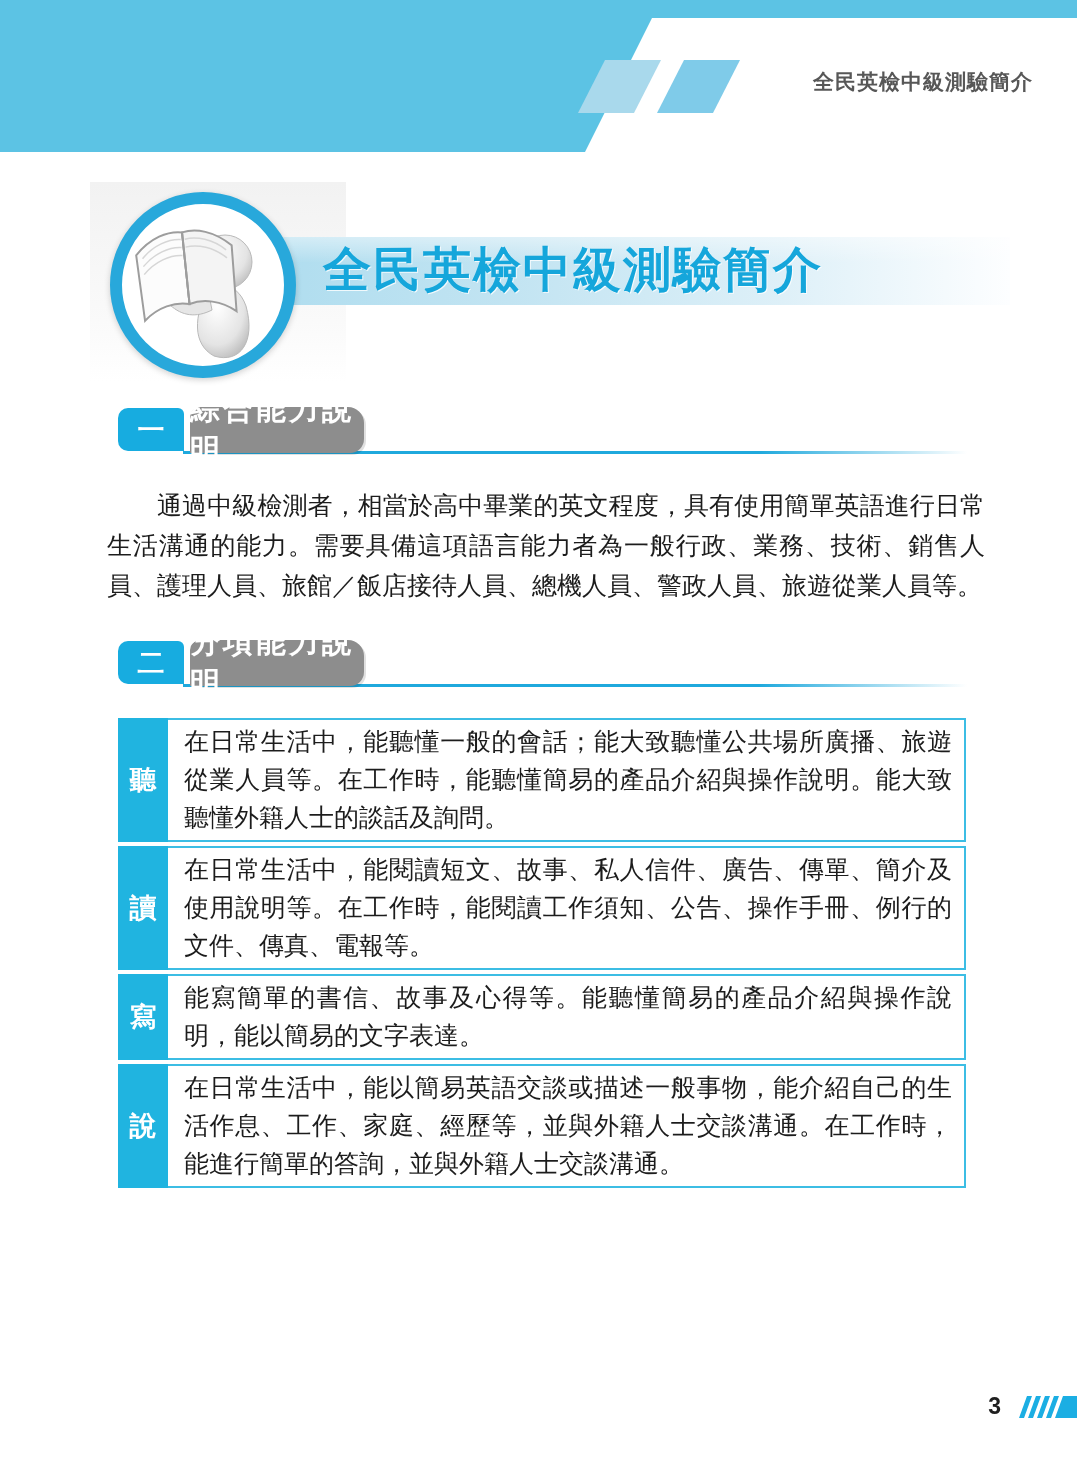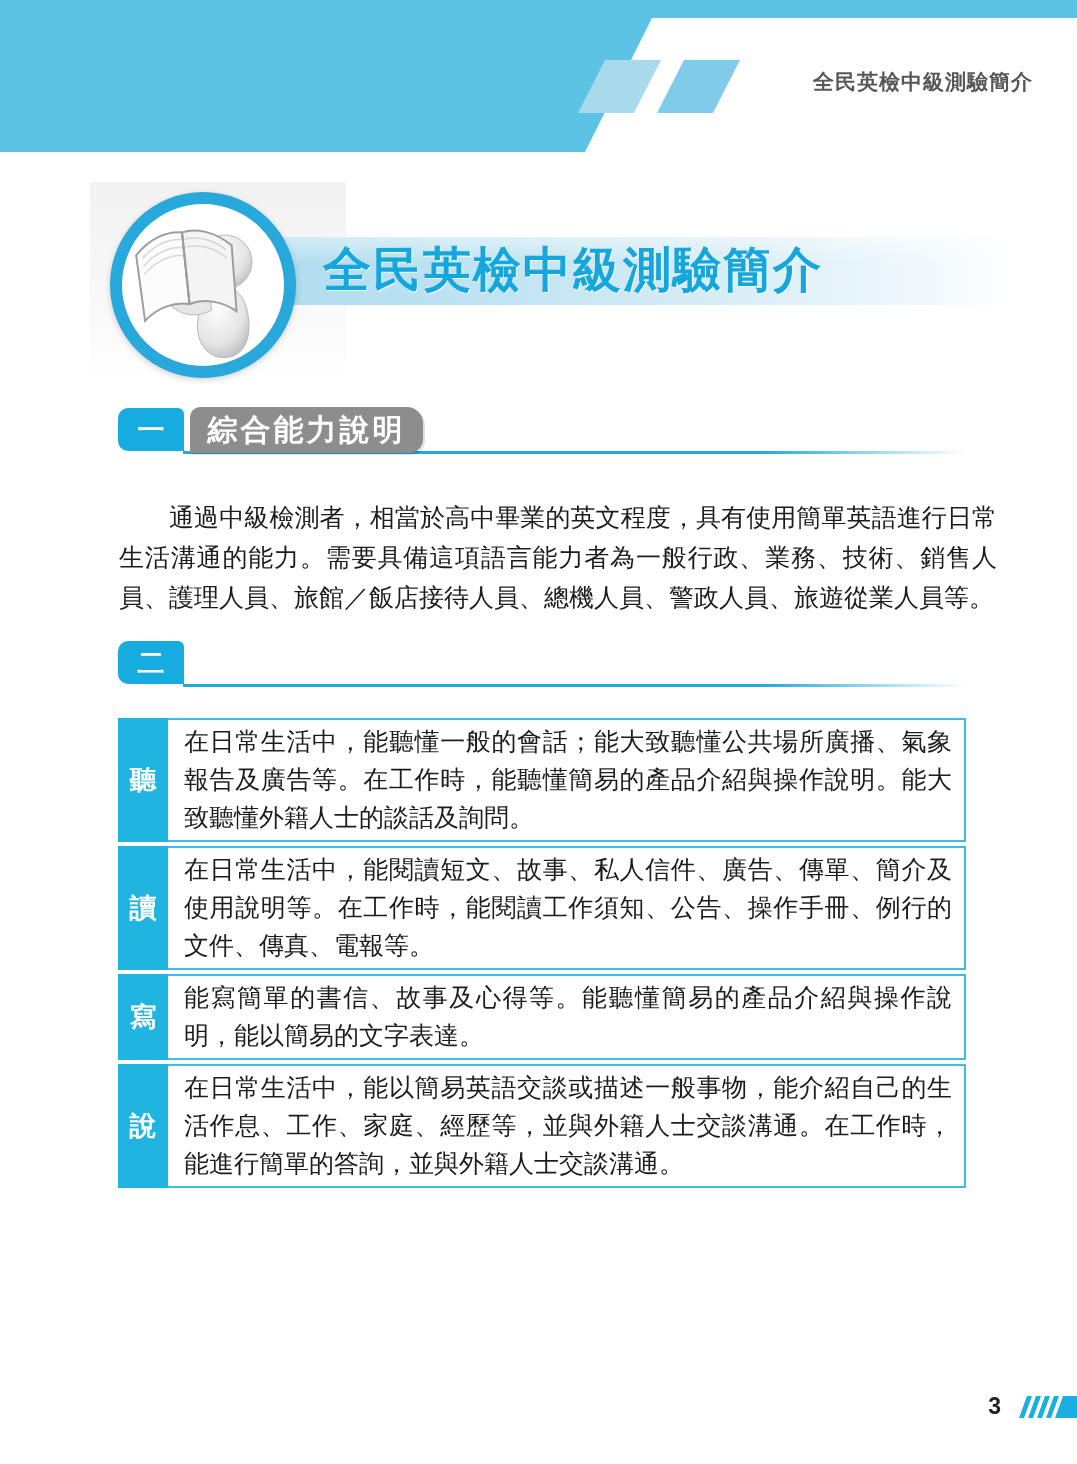--- a/index.html
+++ b/index.html
@@ -39,36 +39,36 @@
   }
   
   .section-heading{position:absolute;left:118px;width:892px;height:49px;}
   .num-tab{
     position:absolute;left:0;top:1px;width:66px;height:43px;
     background:#17ace0;border-radius:10px 6px 0 10px;
     color:#ffffff;font-size:27px;font-weight:bold;
     display:flex;align-items:center;justify-content:center;
   }
   .name-tab{
-    position:absolute;left:72px;top:0;width:233px;height:46px;
+    position:absolute;left:72px;top:0;width:174px;height:46px;
     background:#8d8d8d;border-radius:10px 16px 14px 0;
     box-shadow:2px 2px 0 rgba(0,0,0,.12);
     color:#ffffff;font-size:30px;font-weight:bold;letter-spacing:3px;
     display:flex;align-items:center;justify-content:center;
   }
   .heading-rule{
     position:absolute;left:65px;top:44px;width:800px;height:3px;
     background:linear-gradient(90deg,#1fa9dd 0%,#1fa9dd 72%,rgba(31,169,221,0) 98%);
   }
   
   .body-paragraph{
     position:absolute;left:103px;top:482px;width:878px;
     font-family:"Liberation Serif","DejaVu Serif",serif;
     font-size:25px;line-height:40px;color:#1c1c1c;
-    text-align:justify;text-indent:2em;margin:16px;
+    text-align:justify;text-indent:2em;margin:4px;
   }
   
   .ability-table{
     position:absolute;left:118px;top:718px;width:848px;
     display:flex;flex-direction:column;gap:4px;
   }
   .ability-row{display:flex;align-items:stretch;}
   .ability-cap{
     width:50px;flex:0 0 50px;background:#20b4e0;
     color:#ffffff;font-size:27px;font-weight:bold;
@@ -133,26 +133,27 @@
   <div class="heading-rule"></div>
   <div class="num-tab">一</div>
   <div class="name-tab">綜合能力說明</div>
 </div>
 
 <p class="body-paragraph">通過中級檢測者，相當於高中畢業的英文程度，具有使用簡單英語進行日常生活溝通的能力。需要具備這項語言能力者為一般行政、業務、技術、銷售人員、護理人員、旅館／飯店接待人員、總機人員、警政人員、旅遊從業人員等。</p>
 
 <div class="section-heading" style="top:640px;">
   <div class="heading-rule"></div>
   <div class="num-tab">二</div>
+  <div class="name-tab">分項能力說明</div>
 </div>
 
 <div class="ability-table">
   <div class="ability-row">
     <div class="ability-cap">聽</div>
-    <div class="ability-text">在日常生活中，能聽懂一般的會話；能大致聽懂公共場所廣播、氣象報告及廣告等。在工作時，能聽懂簡易的產品介紹與操作說明。能大致聽懂外籍人士的談話及詢問。</div>
+    <div class="ability-text">在日常生活中，能聽懂一般的會話；能大致聽懂公共場所廣播、旅遊從業人員等。在工作時，能聽懂簡易的產品介紹與操作說明。能大致聽懂外籍人士的談話及詢問。</div>
   </div>
   <div class="ability-row">
     <div class="ability-cap">讀</div>
     <div class="ability-text">在日常生活中，能閱讀短文、故事、私人信件、廣告、傳單、簡介及使用說明等。在工作時，能閱讀工作須知、公告、操作手冊、例行的文件、傳真、電報等。</div>
   </div>
   <div class="ability-row">
     <div class="ability-cap">寫</div>
     <div class="ability-text">能寫簡單的書信、故事及心得等。能聽懂簡易的產品介紹與操作說明，能以簡易的文字表達。</div>
   </div>
   <div class="ability-row">

